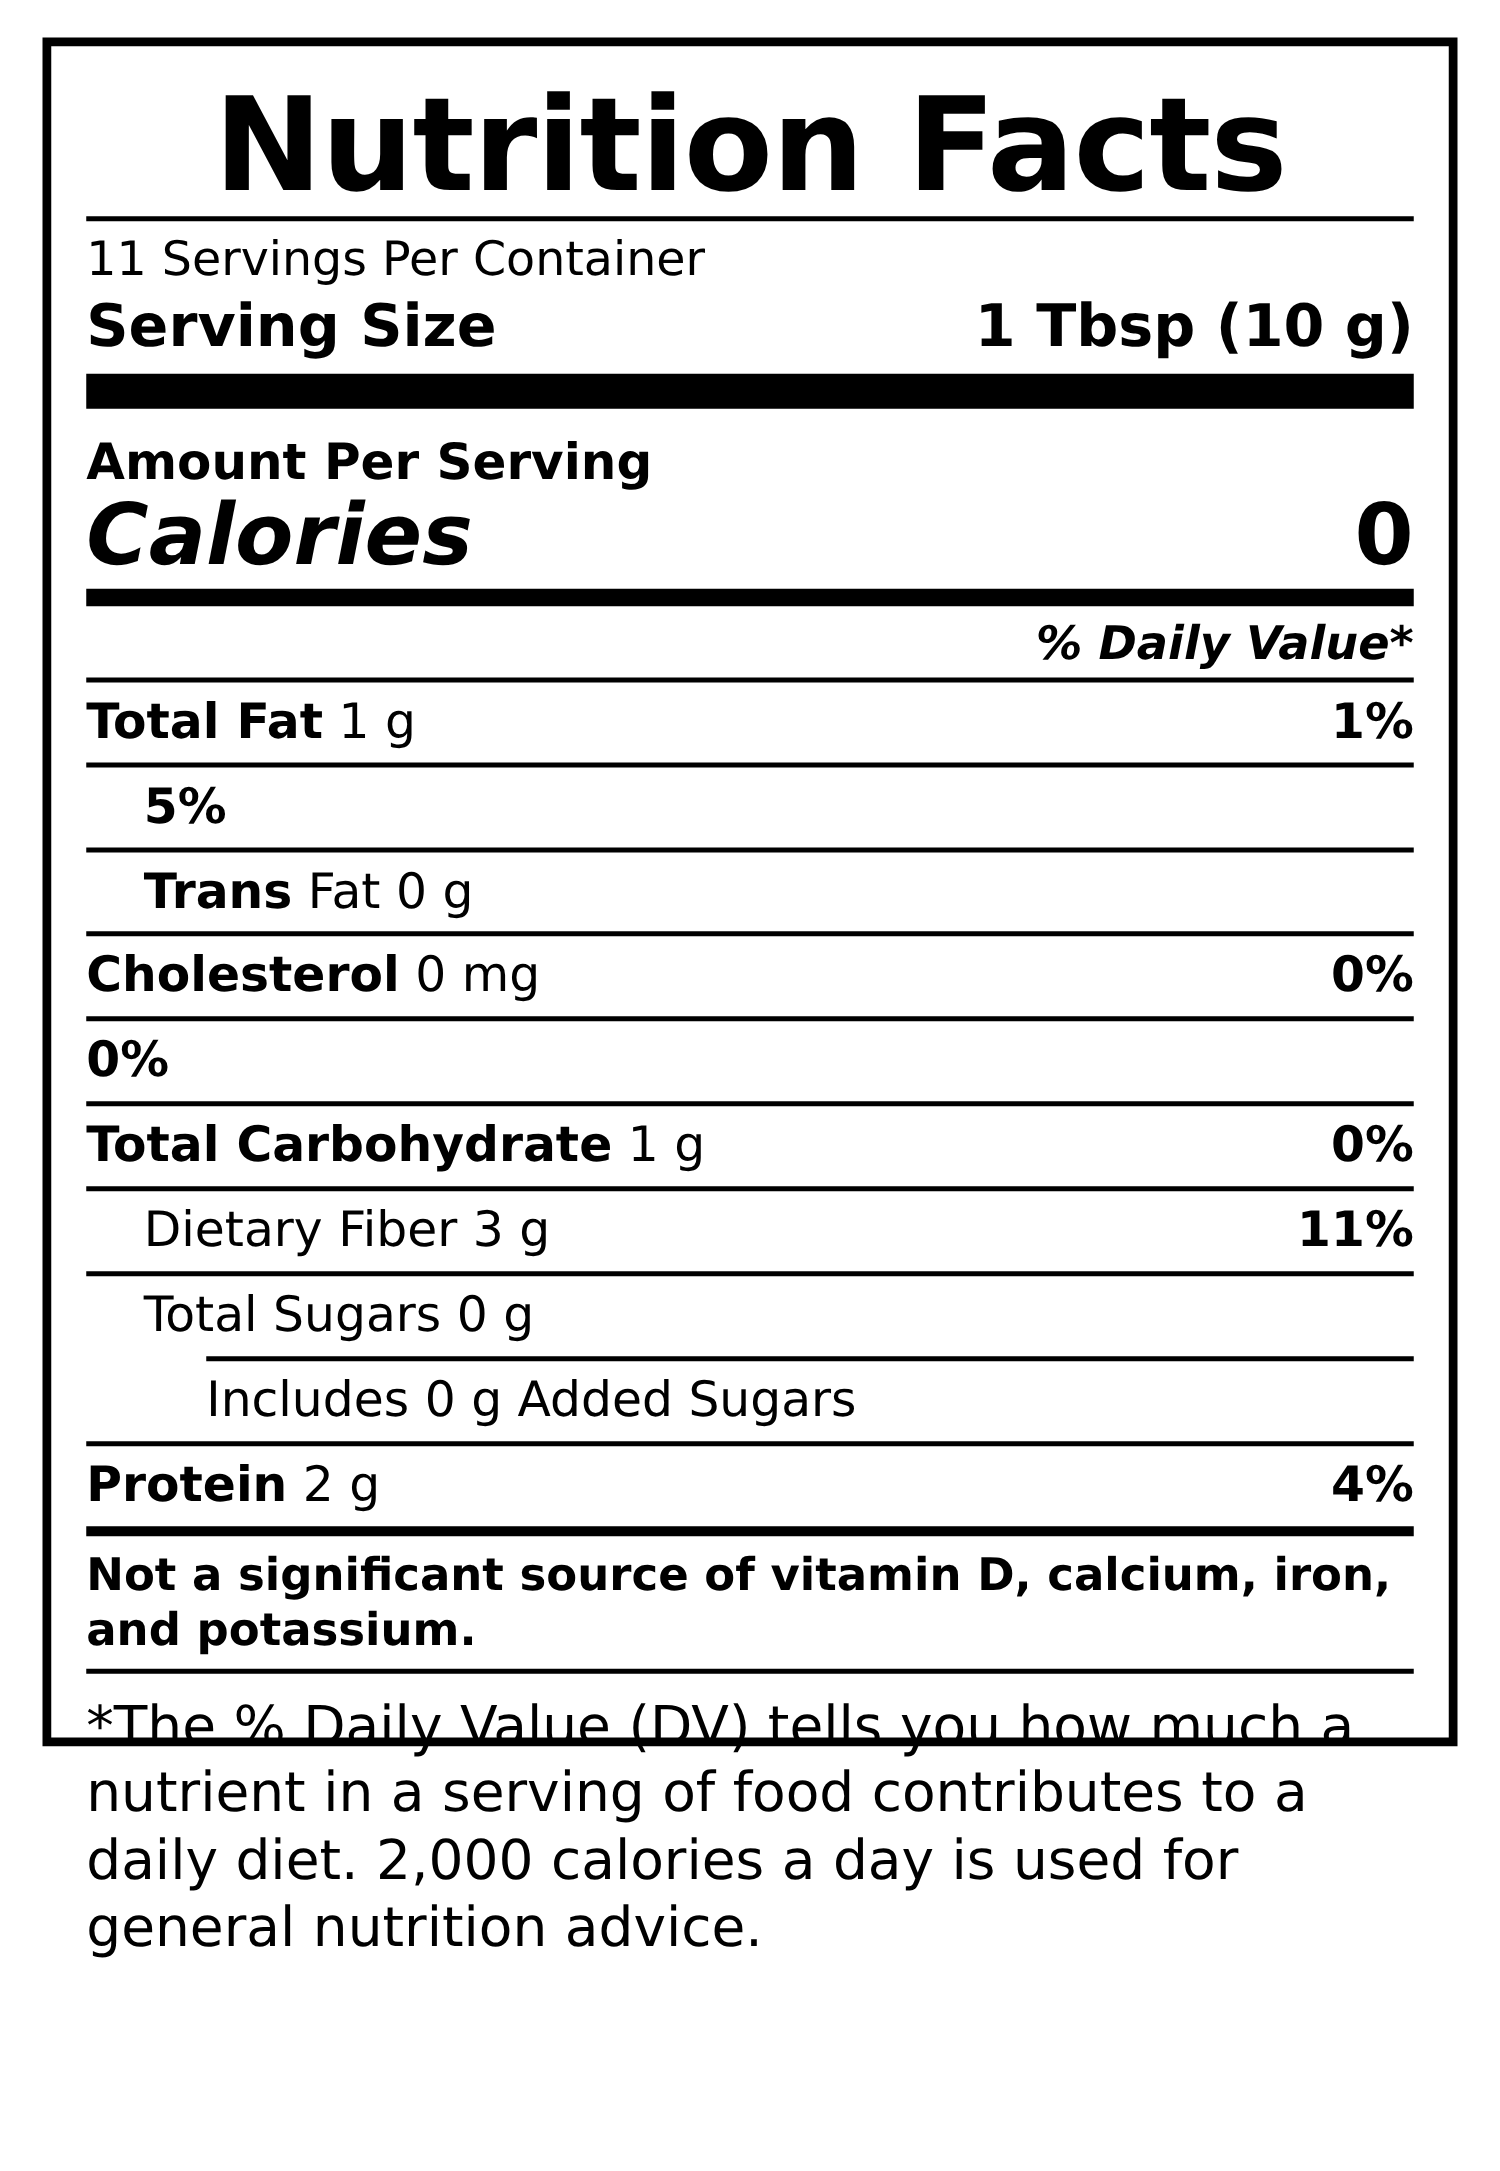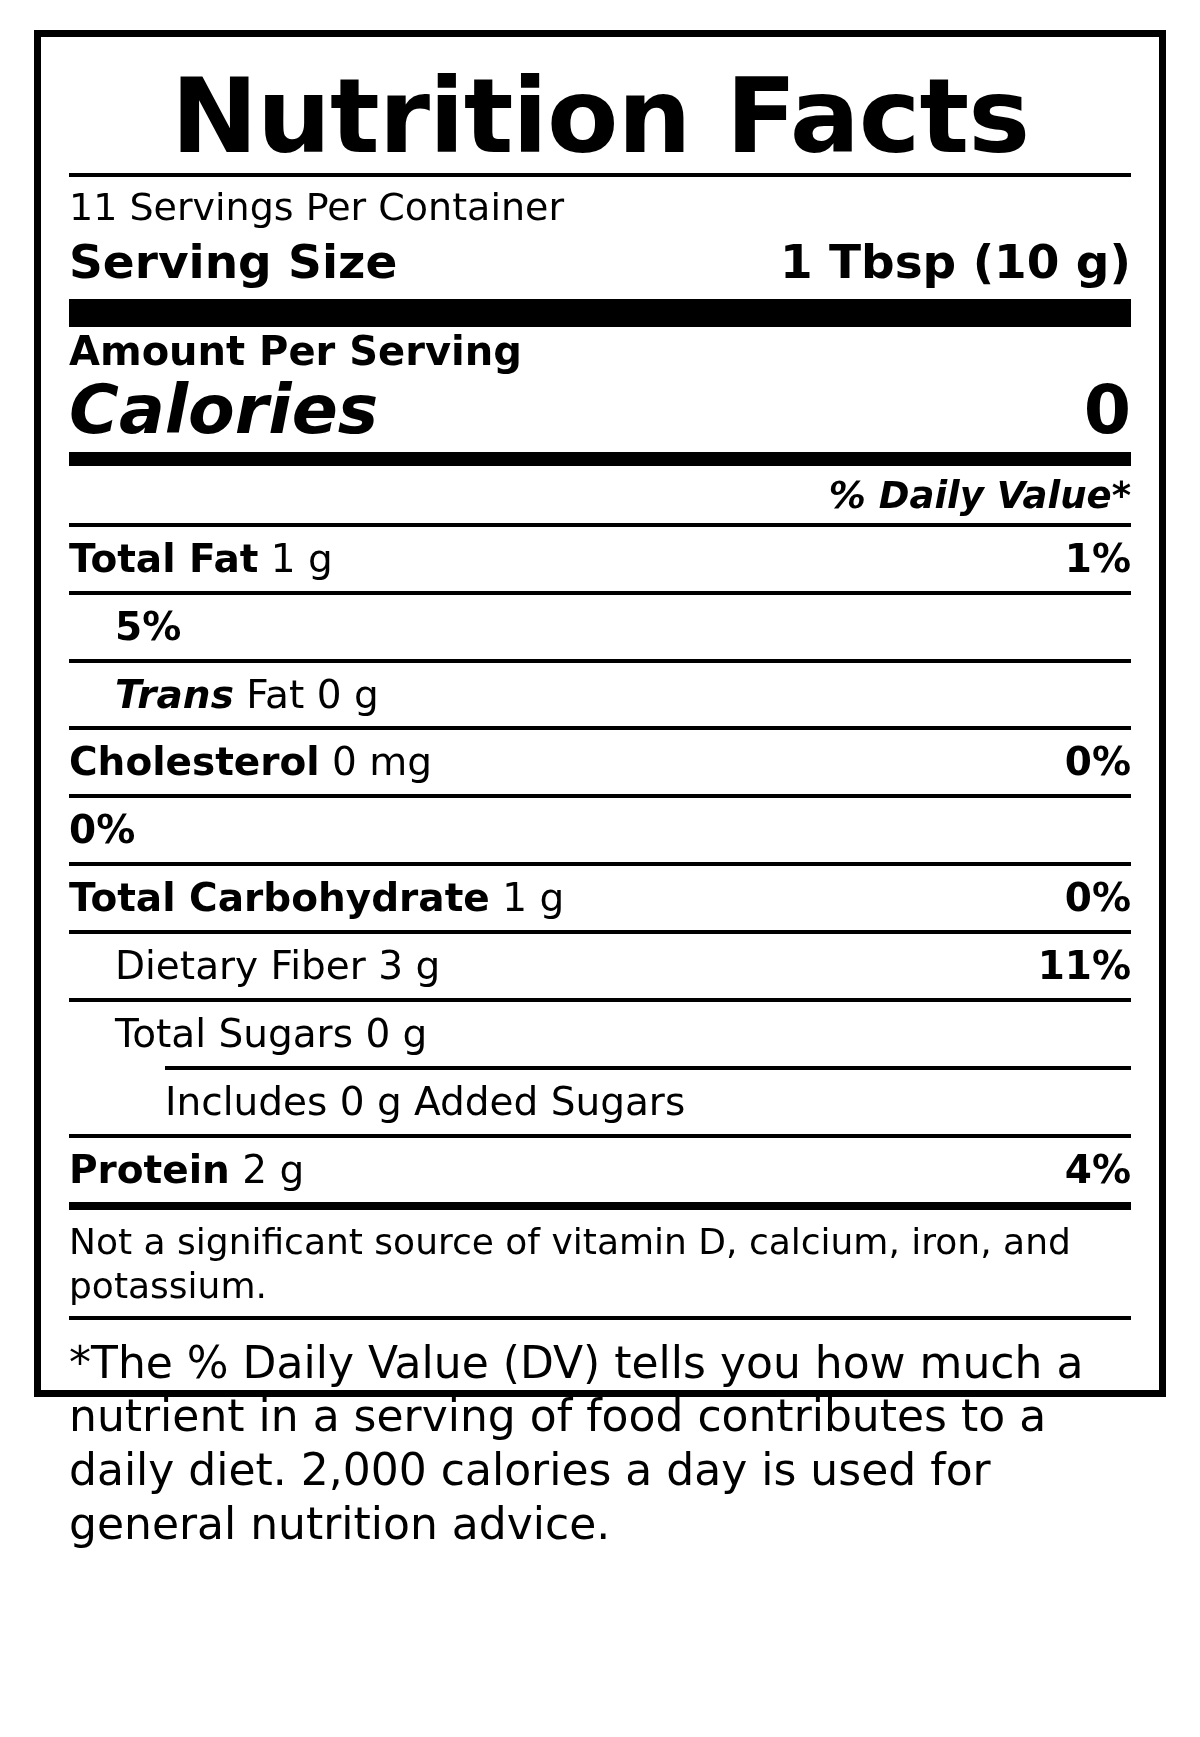--- a/index.html
+++ b/index.html
@@ -59,21 +59,21 @@
   .serving-size {
     font-size: 47px;
     font-weight: bold;
     line-height: 1.25;
     padding-bottom: 8px;
   }
 
   .amount {
     font-size: 40px;
     font-weight: bold;
-    padding-top: 1px;
+    padding-top: 20px;
   }
   .calories-row {
     align-items: flex-end;
     padding-bottom: 6px;
   }
   .calories-label {
     font-size: 68px;
     font-weight: bold;
     line-height: 1.05;
     font-style: italic;
@@ -94,26 +94,27 @@
 
   .nutrient {
     font-size: 39px;
     line-height: 1.28;
     padding: 7px 0 7px 0;
   }
   .nutrient .bold { font-weight: bold; margin-top: 28px; }
   .nutrient .pct  { font-weight: bold; }
   .indent-1 { padding-left: 46px; }
   .indent-2 { padding-left: 96px; }
-  .italic { font-style: italic; font-weight: bold; }
+  .italic { font-weight: bold; }
 
   .footnote-block {
     font-size: 36px;
     line-height: 1.22;
     padding: 10px 0 8px 0;
+    font-weight: bold;
   }
   .footnote-small {
     font-size: 44px;
     line-height: 1.22;
     padding: 16px 0 0 0;
   }
 </style>
 </head>
 <body>
 

